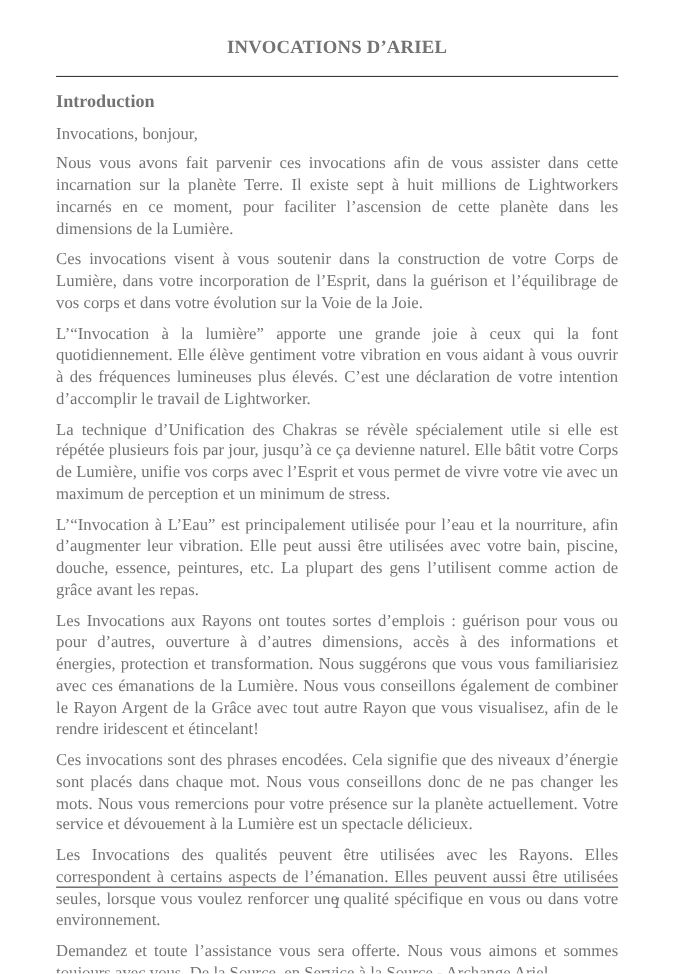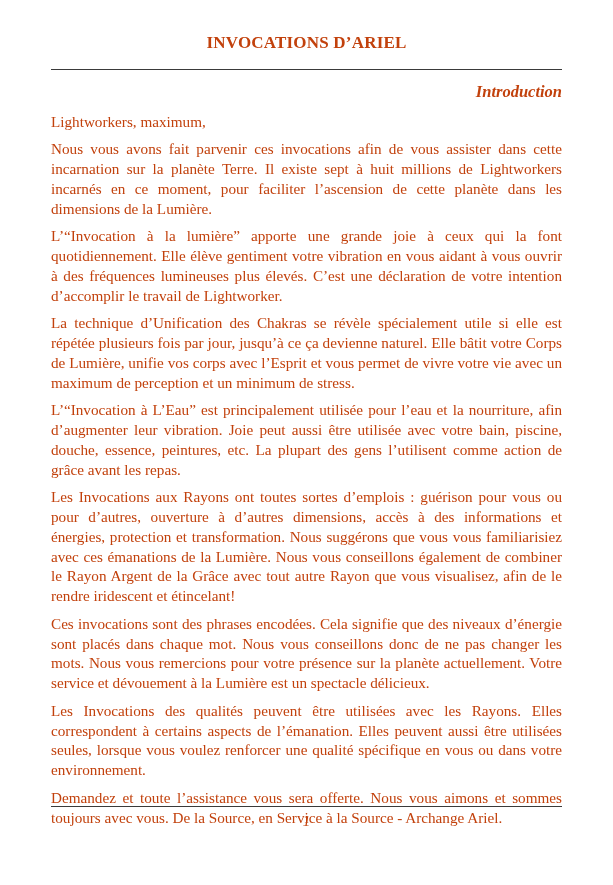--- a/index.html
+++ b/index.html
@@ -7,21 +7,21 @@
     padding: 0;
     background: #ffffff;
   }
   .page {
     position: relative;
     width: 613px;
     height: 885px;
     margin: 0 auto;
     background: #ffffff;
     font-family: "Liberation Serif", "DejaVu Serif", serif;
-    color: #c2410c;
+    color: #737373;
     overflow: hidden;
     box-sizing: border-box;
   }
   .content {
     position: absolute;
     left: 51px;
     top: 0;
     width: 511px;
   }
   .doc-title {
@@ -36,23 +36,22 @@
   .rule {
     border: 0;
     border-top: 1px solid #3a3a3a;
     margin: 0;
     height: 0;
   }
   .rule-header {
     margin-top: 16px;
   }
   .section-heading {
-    text-align: right;
+    text-align: left;
     font-weight: bold;
-    font-style: italic;
     font-size: 16.5px;
     margin: 0;
     padding-top: 13px;
     padding-bottom: 2px;
     line-height: 1.15;
   }
   p.para {
     margin: 0;
     padding-top: 8px;
     font-size: 15.2px;
@@ -84,30 +83,31 @@
 <div class="page">
 
   <div class="content">
 
     <h1 class="doc-title">INVOCATIONS D’ARIEL</h1>
 
     <hr class="rule rule-header">
 
     <h2 class="section-heading">Introduction</h2>
 
-    <p class="para nojustify">Lightworkers, maximum,</p>
+    <p class="para nojustify">Invocations, bonjour,</p>
 
     <p class="para">Nous vous avons fait parvenir ces invocations afin de vous assister dans cette incarnation sur la planète Terre. Il existe sept à huit millions de Lightworkers incarnés en ce moment, pour faciliter l’ascension de cette planète dans les dimensions de la Lumière.</p>
 
+    <p class="para">Ces invocations visent à vous soutenir dans la construction de votre Corps de Lumière, dans votre incorporation de l’Esprit, dans la guérison et l’équilibrage de vos corps et dans votre évolution sur la Voie de la Joie.</p>
 
     <p class="para">L’“Invocation à la lumière” apporte une grande joie à ceux qui la font quotidiennement. Elle élève gentiment votre vibration en vous aidant à vous ouvrir à des fréquences lumineuses plus élevés. C’est une déclaration de votre intention d’accomplir le travail de Lightworker.</p>
 
     <p class="para">La technique d’Unification des Chakras se révèle spécialement utile si elle est répétée plusieurs fois par jour, jusqu’à ce ça devienne naturel. Elle bâtit votre Corps de Lumière, unifie vos corps avec l’Esprit et vous permet de vivre votre vie avec un maximum de perception et un minimum de stress.</p>
 
-    <p class="para">L’“Invocation à L’Eau” est principalement utilisée pour l’eau et la nourriture, afin d’augmenter leur vibration. Joie peut aussi être utilisée avec votre bain, piscine, douche, essence, peintures, etc. La plupart des gens l’utilisent comme action de grâce avant les repas.</p>
+    <p class="para">L’“Invocation à L’Eau” est principalement utilisée pour l’eau et la nourriture, afin d’augmenter leur vibration. Elle peut aussi être utilisées avec votre bain, piscine, douche, essence, peintures, etc. La plupart des gens l’utilisent comme action de grâce avant les repas.</p>
 
     <p class="para">Les Invocations aux Rayons ont toutes sortes d’emplois : guérison pour vous ou pour d’autres, ouverture à d’autres dimensions, accès à des informations et énergies, protection et transformation. Nous suggérons que vous vous familiarisiez avec ces émanations de la Lumière. Nous vous conseillons également de combiner le Rayon Argent de la Grâce avec tout autre Rayon que vous visualisez, afin de le rendre iridescent et étincelant!</p>
 
     <p class="para">Ces invocations sont des phrases encodées. Cela signifie que des niveaux d’énergie sont placés dans chaque mot. Nous vous conseillons donc de ne pas changer les mots.  Nous vous remercions pour votre présence sur la planète actuellement. Votre service et dévouement à la Lumière est un spectacle délicieux.</p>
 
     <p class="para">Les Invocations des qualités peuvent être utilisées avec les Rayons. Elles correspondent à certains aspects de l’émanation. Elles peuvent aussi  être utilisées seules, lorsque vous voulez renforcer une qualité spécifique en vous ou dans votre environnement.</p>
 
     <p class="para">Demandez et toute l’assistance vous sera offerte. Nous vous aimons et sommes toujours avec vous.  De la Source, en Service à la Source - Archange Ariel.</p>
 
   </div>

